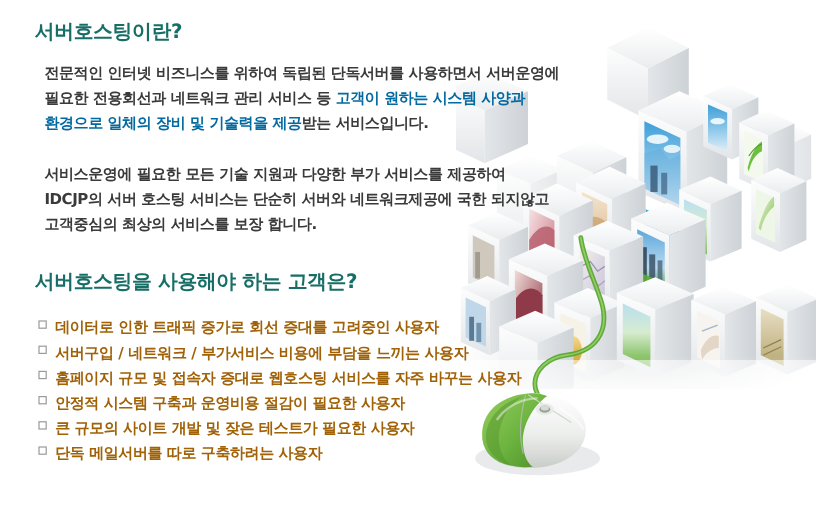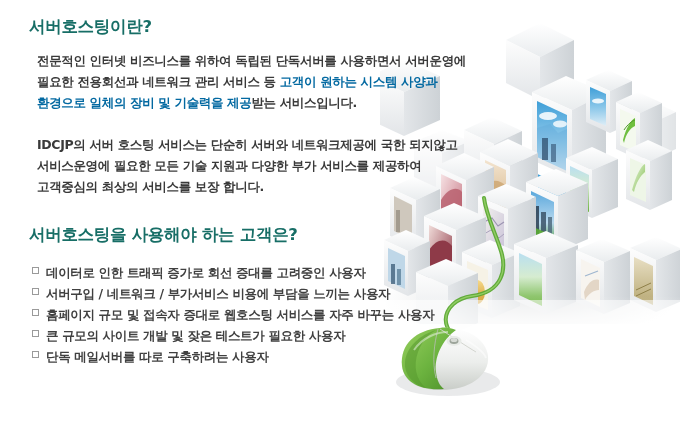--- a/index.html
+++ b/index.html
@@ -68,21 +68,21 @@
     margin: 0;
     padding: 0;
     list-style: none;
   }
   #bullet-list li {
     display: flex;
     align-items: baseline;
     height: 21px;
     font-size: 12.5px;
     line-height: 21px;
-    color: #404040;
+    color: #a16207;
     letter-spacing: -0.35px;
     font-weight: bold;
     white-space: nowrap;
   }
   .bullet-mark {
     display: inline-block;
     width: 5px;
     height: 5px;
     border: 1px solid #9a9a9a;
     background: #ffffff;
@@ -405,42 +405,46 @@
 
     <h2 class="heading" id="heading-1">서버호스팅이란?</h2>
 
     <p class="para" id="para-1">
       <span class="ln">전문적인 인터넷 비즈니스를 위하여 독립된 단독서버를 사용하면서 서버운영에</span>
       <span class="ln"><span>필요한 전용회선과 네트워크 관리 서비스 등 </span><span class="hl">고객이 원하는 시스템 사양과</span></span>
       <span class="ln"><span class="hl">환경으로 일체의 장비 및 기술력을 제공</span><span>받는 서비스입니다.</span></span>
     </p>
 
     <p class="para" id="para-2">
+      <span class="ln">서비스운영에 필요한 모든 기술 지원과 다양한 부가 서비스를 제공하여</span>
       <span class="ln">IDCJP의 서버 호스팅 서비스는 단순히 서버와 네트워크제공에 국한 되지않고</span>
-      <span class="ln">서비스운영에 필요한 모든 기술 지원과 다양한 부가 서비스를 제공하여</span>
       <span class="ln">고객중심의 최상의 서비스를 보장 합니다.</span>
     </p>
 
     <h2 class="heading" id="heading-2">서버호스팅을 사용해야 하는 고객은?</h2>
 
     <ul id="bullet-list">
       <li>
         <span class="bullet-mark"></span>
         <span>데이터로 인한 트래픽 증가로 회선 증대를 고려중인 사용자</span>
       </li>
       <li>
         <span class="bullet-mark"></span>
         <span>서버구입 / 네트워크 / 부가서비스 비용에 부담을 느끼는 사용자</span>
       </li>
       <li>
         <span class="bullet-mark"></span>
         <span>홈페이지 규모 및 접속자 증대로 웹호스팅 서비스를 자주 바꾸는 사용자</span>
       </li>
       <li>
         <span class="bullet-mark"></span>
+        <span>안정적 시스템 구축과 운영비용 절감이 필요한 사용자</span>
+      </li>
+      <li>
+        <span class="bullet-mark"></span>
         <span>큰 규모의 사이트 개발 및 잦은 테스트가 필요한 사용자</span>
       </li>
       <li>
         <span class="bullet-mark"></span>
         <span>단독 메일서버를 따로 구축하려는 사용자</span>
       </li>
     </ul>
 
   </div>
 </div>

